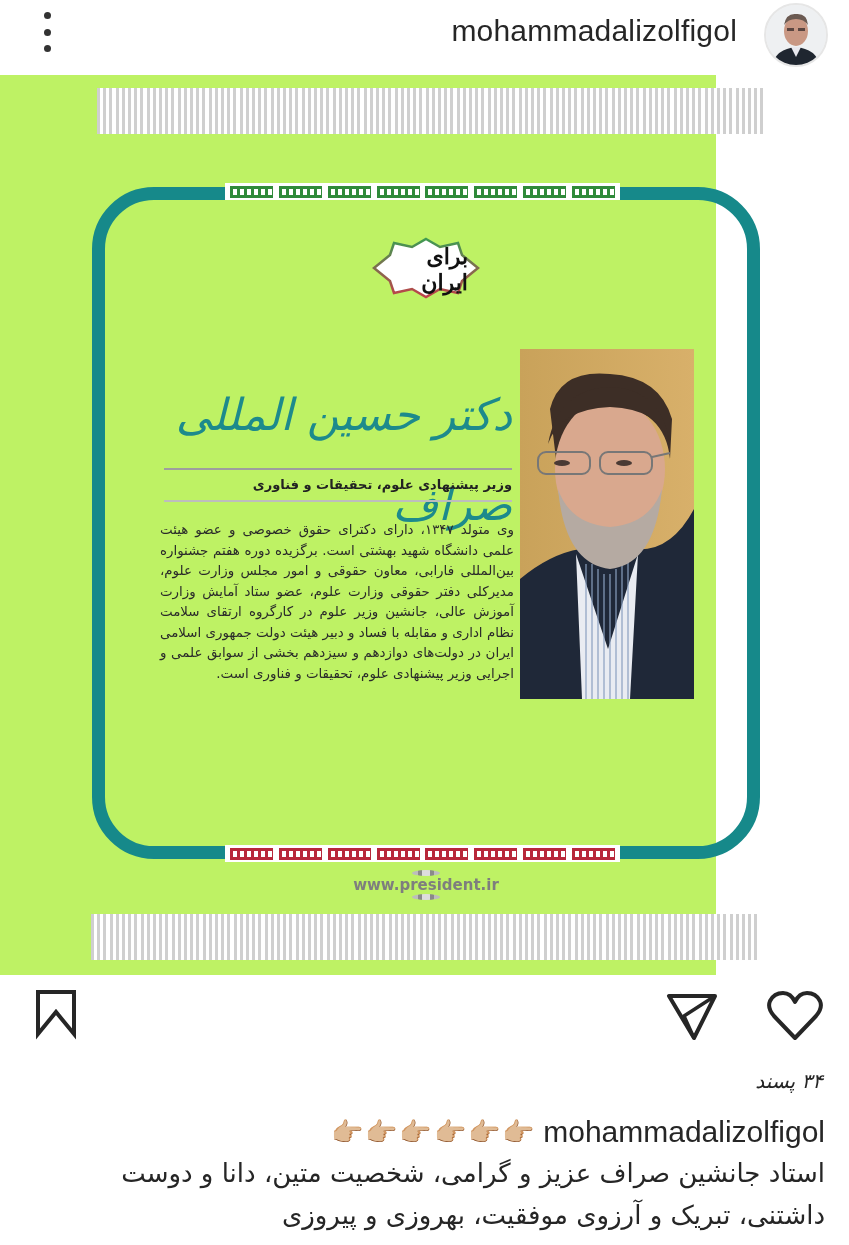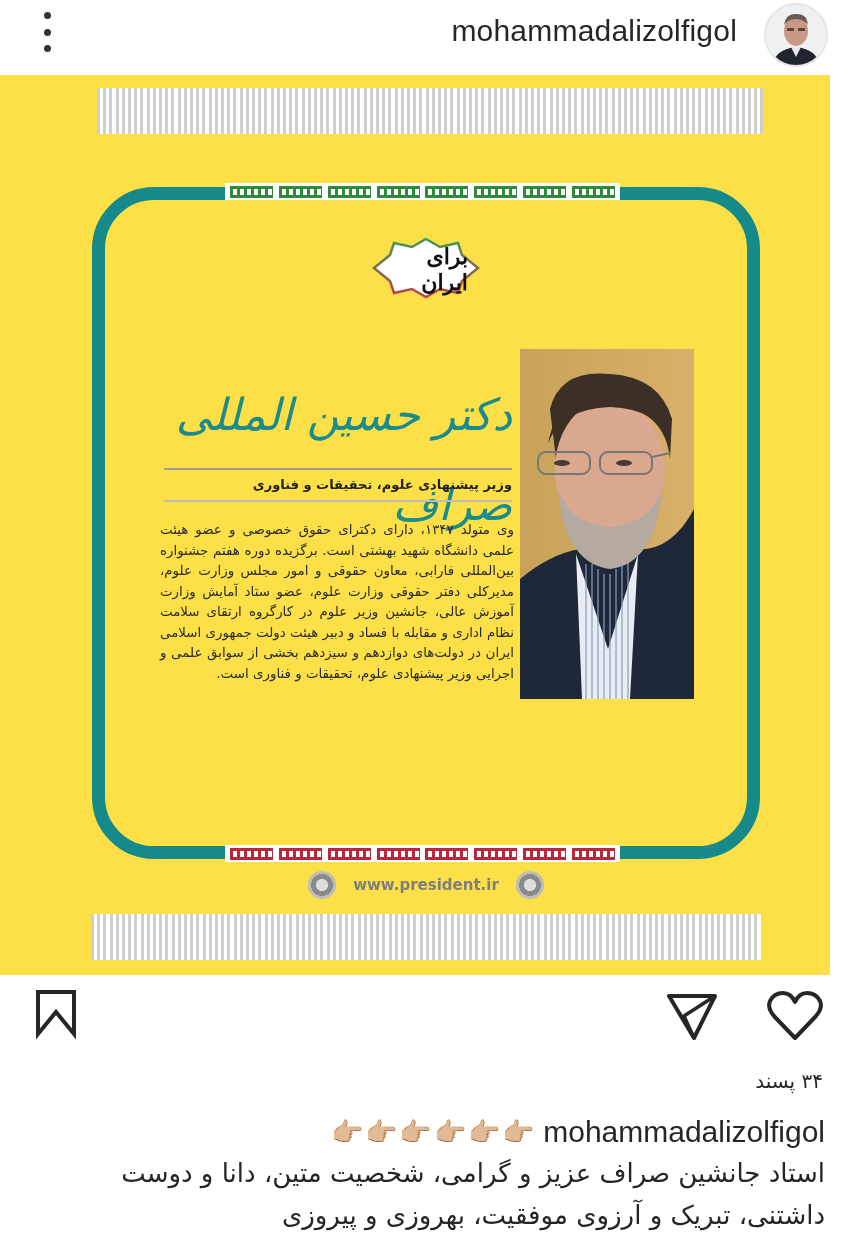--- a/index.html
+++ b/index.html
@@ -7,21 +7,21 @@
   body { position: relative; font-family: "DejaVu Sans", sans-serif; color: #222; }
 
   
   .header { position: absolute; left: 0; top: 0; width: 849px; height: 72px; }
   .more-btn { position: absolute; left: 36px; top: 12px; width: 22px; height: 40px; display: flex; flex-direction: column; justify-content: space-between; align-items: center; cursor: pointer; }
   .more-btn span { display: block; width: 7px; height: 7px; border-radius: 50%; background: #333; }
   .username { position: absolute; right: 112px; top: 14px; font-family: "Liberation Sans", sans-serif; font-size: 30px; color: #262626; letter-spacing: 0.2px; }
   .avatar { position: absolute; left: 764px; top: 3px; width: 64px; height: 64px; border-radius: 50%; border: 2px solid #e6e6e6; overflow: hidden; background: #f2f2f2; }
 
   
-  .post-image { position: absolute; left: 0; top: 75px; width: 830px; height: 900px; background: #fde047; }
+  .post-image { position: absolute; left: 0; top: 75px; width: 716px; height: 900px; background: #bef264; }
   .stripes { position: absolute; left: 97px; width: 666px; height: 46px;
     background: repeating-linear-gradient(90deg, #cfcfcf 0px, #cfcfcf 3px, #ffffff 3px, #ffffff 6.2px); }
   .stripes.top { top: 13px; }
   .stripes.bottom { top: 839px; left: 91px; width: 670px; }
 
   .frame { position: absolute; left: 92px; top: 112px; width: 668px; height: 672px; border: 13px solid #16898a; border-radius: 62px; }
   .frame-gap { position: absolute; height: 17px; background: #fff; }
   .frame-gap.top { left: 225px; top: 108px; width: 395px; }
   .frame-gap.bottom { left: 225px; top: 770px; width: 395px; }
   .kufic { position: absolute; left: 230px; width: 385px; height: 14px; display: flex; justify-content: space-between; }
@@ -39,32 +39,32 @@
   .badge-inner { position: absolute; left: 14px; top: 12px; width: 84px; height: 40px; display: flex; align-items: center; justify-content: center; font-family: "DejaVu Serif", serif; font-weight: bold; font-size: 22px; color: #111; direction: rtl; }
 
   .name-title { position: absolute; left: 160px; top: 295px; width: 352px; height: 90px; text-align: right; direction: rtl; font-family: "DejaVu Serif", serif; font-style: italic; font-size: 44px; color: #1d8a8c; line-height: 90px; letter-spacing: -1px; }
   .name-rule { position: absolute; left: 164px; top: 393px; width: 348px; height: 2px; background: #9e9e9e; }
   .subtitle { position: absolute; left: 164px; top: 402px; width: 348px; text-align: right; direction: rtl; font-size: 13px; font-weight: bold; color: #222; }
   .rule2 { position: absolute; left: 164px; top: 425px; width: 348px; height: 2px; background: #bdbdbd; }
   .bio { position: absolute; left: 160px; top: 437px; width: 354px; text-align: justify; direction: rtl; font-size: 13.4px; line-height: 20.5px; color: #2a2a2a; margin-top: 8px; }
 
   .portrait { position: absolute; left: 520px; top: 274px; width: 174px; height: 350px; overflow: hidden; background: #c9a25c; }
 
-  .footer-site { position: absolute; left: 308px; top: 795px; width: 236px; height: 30px; display: flex; align-items: center; justify-content: space-between; }
+  .footer-site { position: absolute; left: 308px; top: 795px; width: 236px; height: 30px; display: flex; align-items: center; justify-content: space-between; flex-direction: column; }
   .emblem { width: 28px; height: 28px; border-radius: 50%; background: radial-gradient(circle, #ddd 0 30%, #8a8a8a 31% 55%, #bdbdbd 56% 100%); }
   .site-text { font-family: "DejaVu Sans", sans-serif; font-weight: bold; font-size: 15px; color: #7e7e7e; }
 
   
   .actions { position: absolute; left: 0; top: 980px; width: 849px; height: 60px; }
   .icon-btn { position: absolute; cursor: pointer; }
   .bookmark { left: 34px; top: 8px; width: 44px; height: 52px; }
   .share { left: 666px; top: 10px; width: 52px; height: 52px; }
   .heart { left: 766px; top: 10px; width: 58px; height: 52px; }
 
-  .likes { position: absolute; right: 26px; top: 1069px; direction: rtl; font-size: 20px; color: #262626; }
+  .likes { position: absolute; right: 26px; top: 1069px; direction: rtl; font-size: 20px; color: #262626; font-style: italic; }
   .caption-head { position: absolute; right: 24px; top: 1112px; height: 40px; display: flex; align-items: center; direction: ltr; }
   .caption-user { font-family: "Liberation Sans", sans-serif; font-size: 30px; color: #262626; margin-left: 8px; cursor: pointer; }
   .emoji-row { display: flex; gap: 2px; }
   .emoji-row span { font-size: 26px; line-height: 32px; }
   .caption-text { position: absolute; right: 24px; top: 1152px; width: 740px; direction: rtl; text-align: right; font-size: 26px; line-height: 42px; color: #262626; }
 </style>
 </head>
 <body>
 
 <div class="header">

